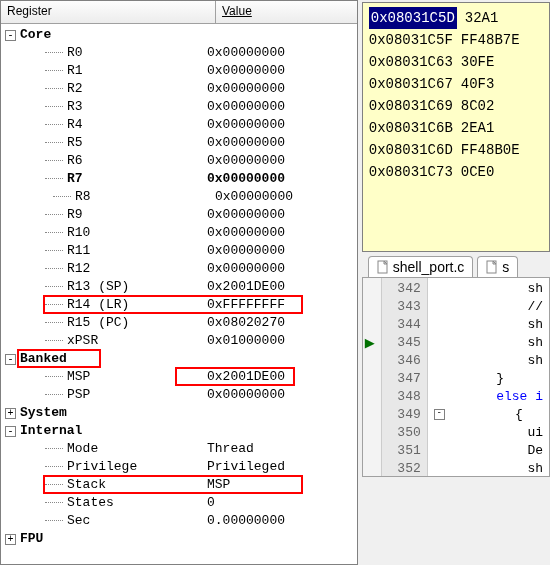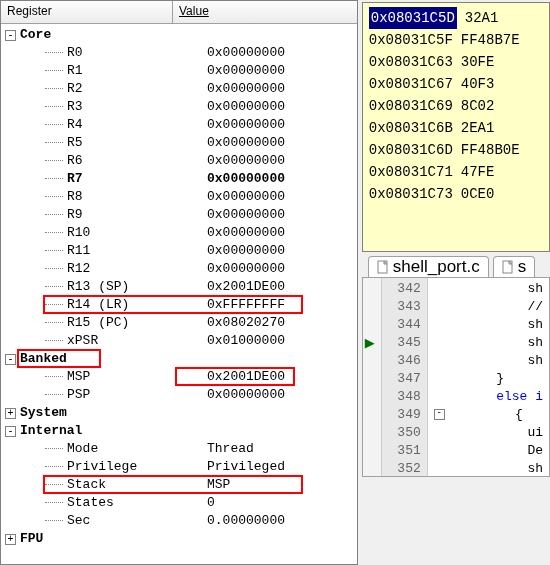--- a/index.html
+++ b/index.html
@@ -33,21 +33,21 @@
     height: 22px;
     background: linear-gradient(#fdfdfd, #ececec);
     border-bottom: 1px solid #a0a0a0;
     font-size: 12px;
   }
   .reg-header .col {
     padding: 3px 6px;
     box-sizing: border-box;
   }
   .reg-header .col-reg {
-    width: 172px;
+    width: 215px;
     border-right: 1px solid #a0a0a0;
   }
   .reg-header .col-val {
     flex: 1;
     text-decoration: underline;
   }
   .reg-body {
     height: calc(100% - 22px);
     overflow: hidden;
     padding-top: 2px;
@@ -157,21 +157,21 @@
   .tab {
     display: flex;
     align-items: center;
     height: 20px;
     border: 1px solid #a0a0a0;
     border-bottom: none;
     border-radius: 4px 4px 0 0;
     background: #fff;
     padding: 0 8px;
     margin-right: 4px;
-    font-size: 17px;
+    font-size: 14px;
   }
   .tab svg { margin-right: 4px; }
 
   .editor {
     flex: 1;
     display: flex;
     border: 1px solid #a0a0a0;
     border-top: none;
     background: #fff;
     overflow: hidden;
@@ -237,21 +237,21 @@
     <div class="reg-body" id="reg-body">
         <div class="tree-row indent0"><div class="reg-cell"><span class="toggle">-</span><span class="node-label">Core</span></div></div>
         <div class="tree-row indent2" style="position: relative;"><div class="reg-cell"><span class="dots"></span><span class="node-label-normal">R0</span></div><div class="val-cell">0x00000000</div></div>
         <div class="tree-row indent2" style="position: relative;"><div class="reg-cell"><span class="dots"></span><span class="node-label-normal">R1</span></div><div class="val-cell">0x00000000</div></div>
         <div class="tree-row indent2" style="position: relative;"><div class="reg-cell"><span class="dots"></span><span class="node-label-normal">R2</span></div><div class="val-cell">0x00000000</div></div>
         <div class="tree-row indent2" style="position: relative;"><div class="reg-cell"><span class="dots"></span><span class="node-label-normal">R3</span></div><div class="val-cell">0x00000000</div></div>
         <div class="tree-row indent2" style="position: relative;"><div class="reg-cell"><span class="dots"></span><span class="node-label-normal">R4</span></div><div class="val-cell">0x00000000</div></div>
         <div class="tree-row indent2" style="position: relative;"><div class="reg-cell"><span class="dots"></span><span class="node-label-normal">R5</span></div><div class="val-cell">0x00000000</div></div>
         <div class="tree-row indent2" style="position: relative;"><div class="reg-cell"><span class="dots"></span><span class="node-label-normal">R6</span></div><div class="val-cell">0x00000000</div></div>
         <div class="tree-row indent2" style="position: relative; font-weight: bold;"><div class="reg-cell"><span class="dots"></span><span class="node-label-normal">R7</span></div><div class="val-cell">0x00000000</div></div>
-        <div class="tree-row indent2" style="position: relative;"><div class="reg-cell"><span class="dots"></span><span class="node-label-normal">R8</span></div><div class="val-cell">0x00000000</div></div>
+        <div class="tree-row indent2" style="position: relative; padding-left: 8px;"><div class="reg-cell"><span class="dots"></span><span class="node-label-normal">R8</span></div><div class="val-cell">0x00000000</div></div>
         <div class="tree-row indent2" style="position: relative;"><div class="reg-cell"><span class="dots"></span><span class="node-label-normal">R9</span></div><div class="val-cell">0x00000000</div></div>
         <div class="tree-row indent2" style="position: relative;"><div class="reg-cell"><span class="dots"></span><span class="node-label-normal">R10</span></div><div class="val-cell">0x00000000</div></div>
         <div class="tree-row indent2" style="position: relative;"><div class="reg-cell"><span class="dots"></span><span class="node-label-normal">R11</span></div><div class="val-cell">0x00000000</div></div>
         <div class="tree-row indent2" style="position: relative;"><div class="reg-cell"><span class="dots"></span><span class="node-label-normal">R12</span></div><div class="val-cell">0x00000000</div></div>
         <div class="tree-row indent2" style="position: relative;"><div class="reg-cell"><span class="dots"></span><span class="node-label-normal">R13 (SP)</span></div><div class="val-cell">0x2001DE00</div></div>
         <div class="tree-row indent2" style="position: relative;"><div class="reg-cell"><span class="dots"></span><span class="node-label-normal">R14 (LR)</span></div><div class="val-cell">0xFFFFFFFF</div><div class="hl" style="top: -1px; height: 19px; left: 42px; width: 260px;"></div></div>
         <div class="tree-row indent2" style="position: relative;"><div class="reg-cell"><span class="dots"></span><span class="node-label-normal">R15 (PC)</span></div><div class="val-cell">0x08020270</div></div>
         <div class="tree-row indent2" style="position: relative;"><div class="reg-cell"><span class="dots"></span><span class="node-label-normal">xPSR</span></div><div class="val-cell">0x01000000</div></div>
         <div class="tree-row indent0" style="position: relative;"><div class="reg-cell"><span class="toggle">-</span><span class="node-label">Banked</span></div><div class="hl" style="left: 16px; top: -1px; width: 84px; height: 19px;"></div></div>
         <div class="tree-row indent2" style="position: relative;"><div class="reg-cell"><span class="dots"></span><span class="node-label-normal">MSP</span></div><div class="val-cell">0x2001DE00</div><div class="hl" style="top: -1px; height: 19px; left: 174px; width: 120px;"></div></div>
@@ -270,21 +270,20 @@
   <div class="right-col">
 
     <div class="mem-panel" id="mem-panel">
         <div class="mem-line sel"><span class="addr">0x08031C5D</span><span class="bytes">32A1</span></div>
         <div class="mem-line"><span class="addr">0x08031C5F</span><span class="bytes">FF48B7E</span></div>
         <div class="mem-line"><span class="addr">0x08031C63</span><span class="bytes">30FE</span></div>
         <div class="mem-line"><span class="addr">0x08031C67</span><span class="bytes">40F3</span></div>
         <div class="mem-line"><span class="addr">0x08031C69</span><span class="bytes">8C02</span></div>
         <div class="mem-line"><span class="addr">0x08031C6B</span><span class="bytes">2EA1</span></div>
         <div class="mem-line"><span class="addr">0x08031C6D</span><span class="bytes">FF48B0E</span></div>
-        <div class="mem-line"><span class="addr">0x08031C71</span><span class="bytes">47FE</span></div>
         <div class="mem-line"><span class="addr">0x08031C73</span><span class="bytes">0CE0</span></div>
       </div>
 
     <div class="editor-wrap">
       <div class="tabstrip" id="tabstrip">
           <div class="tab">
             <svg width="12" height="14" viewBox="0 0 12 14">
               <rect x="1" y="1" width="9" height="12" fill="#fff" stroke="#888"></rect>
               <polygon points="7,1 10,4 7,4" fill="#ddd" stroke="#888"></polygon>
             </svg>

